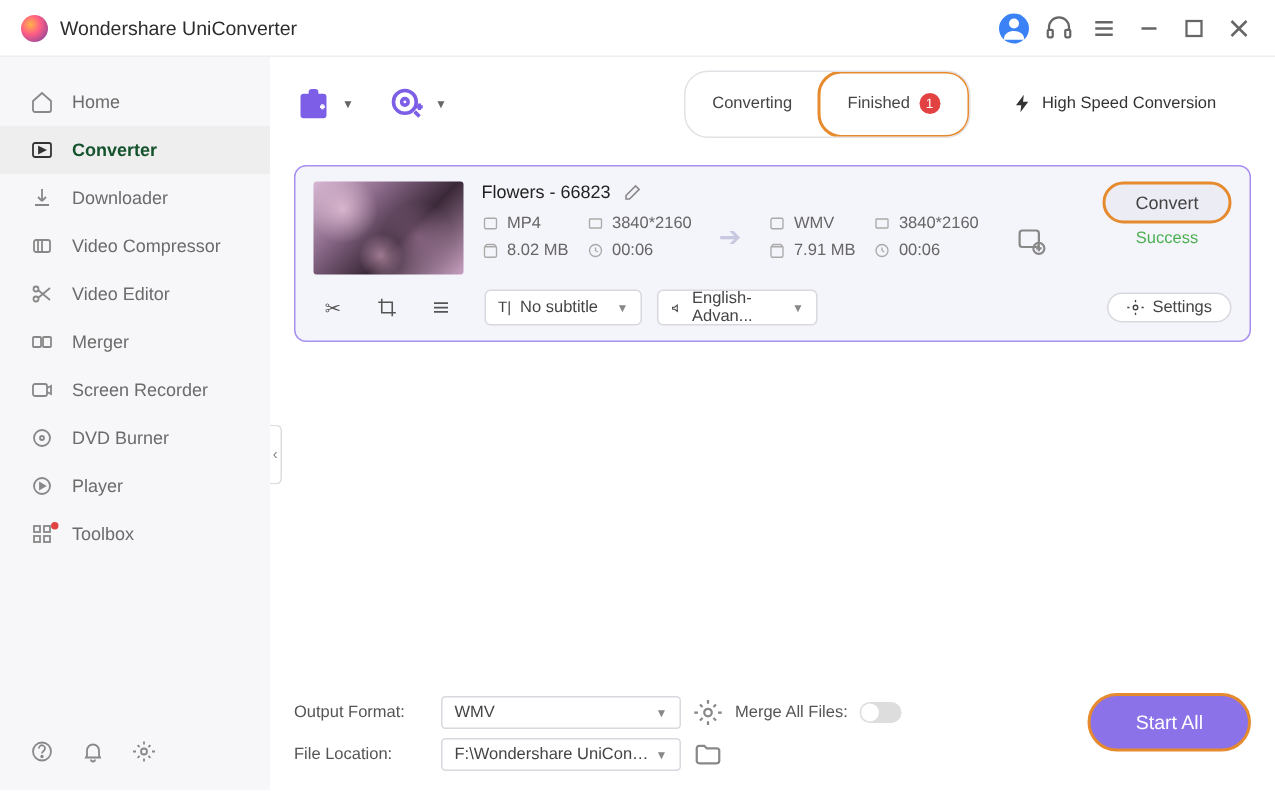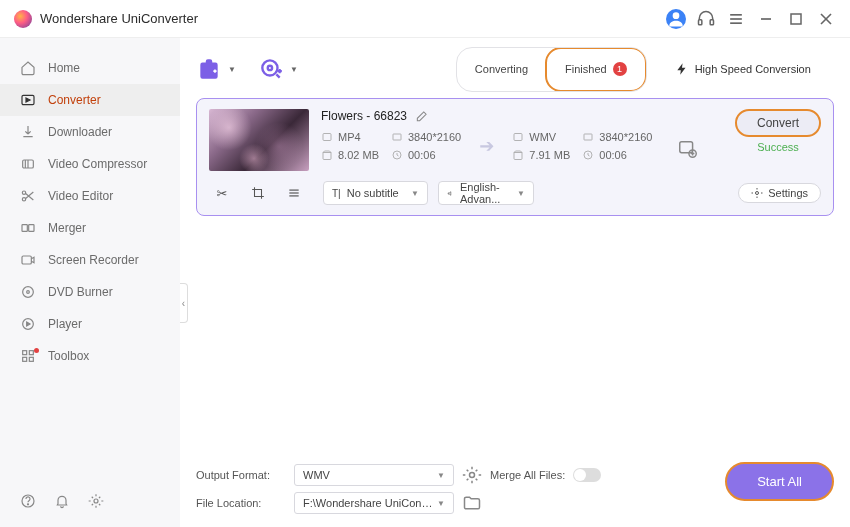--- a/index.html
+++ b/index.html
@@ -6,34 +6,34 @@
 body{width:850px;height:527px;background:#fff;overflow:hidden;font-size:12px;color:#2c2c2c}
 .titlebar{height:38px;display:flex;align-items:center;padding:0 14px;border-bottom:1px solid #eee}
 .logo{width:18px;height:18px;border-radius:50%;background:radial-gradient(circle at 35% 35%,#ffb347 0%,#ff5e85 40%,#6b3fa0 100%);margin-right:8px}
 .app-title{font-size:13px;flex:1}
 .titlebar-right{display:flex;align-items:center;gap:10px}
 .tb-icon{width:20px;height:20px;display:flex;align-items:center;justify-content:center;color:#666;cursor:pointer}
 .user-circle{width:20px;height:20px;border-radius:50%;background:#3b82f6;color:#fff;font-size:11px;display:flex;align-items:center;justify-content:center}
 .main{display:flex;height:489px}
 .sidebar{width:180px;background:#f7f7f9;padding-top:14px;position:relative}
 .nav-item{height:32px;display:flex;align-items:center;padding:0 20px;gap:12px;color:#6b6b6b;cursor:pointer;font-size:12px}
-.nav-item.active{background:#eee;color:#c2410c;font-weight:400}
+.nav-item.active{background:#eee;color:#14532d;font-weight:700}
 .nav-icon{width:16px;height:16px;flex:none;color:#888}
 .sidebar-bottom{position:absolute;bottom:18px;left:20px;display:flex;gap:18px;color:#888}
 .collapse-tab{position:absolute;right:-8px;top:245px;width:8px;height:40px;background:#fff;border:1px solid #ddd;border-left:none;border-radius:0 4px 4px 0;display:flex;align-items:center;justify-content:center;color:#888;font-size:10px;cursor:pointer}
 .content{flex:1;padding:12px 16px 10px 16px;display:flex;flex-direction:column;position:relative}
 .topbar{display:flex;align-items:center;height:38px;gap:8px}
 .add-btn{width:26px;height:26px;display:flex;align-items:center;justify-content:center;cursor:pointer;color:#7c5fe6}
 .caret{font-size:8px;color:#666;margin-left:-2px;cursor:pointer}
 .tab-switch{margin-left:auto;display:flex;background:#fff;border:1px solid #e2e2e6;border-radius:16px;height:45px;overflow:hidden}
 .tab-btn{padding:0 18px;display:flex;align-items:center;font-size:11px;color:#444;cursor:pointer;gap:6px}
 .tab-btn.finished{border:2px solid #e68a2e;border-radius:16px;margin:-1px}
 .badge{background:#e24242;color:#fff;border-radius:50%;width:14px;height:14px;font-size:9px;display:flex;align-items:center;justify-content:center}
 .hsc{margin-left:20px;display:flex;align-items:center;gap:6px;font-size:11px;color:#333;cursor:pointer}
-.card{margin-top:10px;border:1.5px solid #a890f0;border-radius:8px;background:#f4f4fb;padding:10px 12px}
+.card{margin-top:22px;border:1.5px solid #a890f0;border-radius:8px;background:#f4f4fb;padding:10px 12px}
 .card-row1{display:flex;gap:12px}
 .thumb{width:100px;height:62px;background:linear-gradient(135deg,#d9b8d4 0%,#8b6a8a 30%,#3a2838 60%,#c8a0c0 100%);border-radius:2px;position:relative;flex:none}
 .thumb::after{content:"";position:absolute;inset:0;background:radial-gradient(circle at 20% 30%,rgba(255,220,240,.6) 0%,transparent 25%),radial-gradient(circle at 70% 60%,rgba(200,150,190,.4) 0%,transparent 30%),radial-gradient(circle at 45% 80%,rgba(255,200,230,.5) 0%,transparent 20%)}
 .card-mid{flex:1}
 .file-title{font-size:12px;color:#222;display:flex;align-items:center;gap:8px;margin-bottom:8px}
 .specs{display:flex;align-items:center;gap:12px}
 .spec-col{display:flex;flex-direction:column;gap:6px}
 .spec{display:flex;align-items:center;gap:5px;font-size:11px;color:#666}
 .spec-icon{width:12px;height:12px;color:#aaa}
 .arrow{color:#c8c8e0;font-size:18px;margin:0 6px}
@@ -327,21 +327,21 @@
               <line x1="4" y1="7" x2="20" y2="7"></line>
               <line x1="4" y1="12" x2="20" y2="12"></line>
               <line x1="4" y1="17" x2="20" y2="17"></line>
             </svg>
           </div>
         <div class="dropdown" style="width:105px;margin-left:6px">
             <span style="font-size:10px">T|</span>
             <span>No subtitle</span>
             <span class="dcaret">▼</span>
           </div>
-        <div class="dropdown" style="width:96px">
+        <div class="dropdown" style="width:107px">
             <span style="width:11px;height:11px"><svg viewBox="0 0 24 24" fill="none" stroke="currentColor" stroke-width="2">
                 <path d="M4 10v4h4l5 4V6l-5 4H4z"></path>
               </svg></span>
             <span>English-Advan...</span>
             <span class="dcaret">▼</span>
           </div>
         <div class="settings-btn">
             <span style="width:12px;height:12px"><svg viewBox="0 0 24 24" fill="none" stroke="currentColor" stroke-width="1.8">
                 <circle cx="12" cy="12" r="3"></circle>
                 <path d="M12 2v3m0 14v3M4 12H1m22 0h-3"></path>

